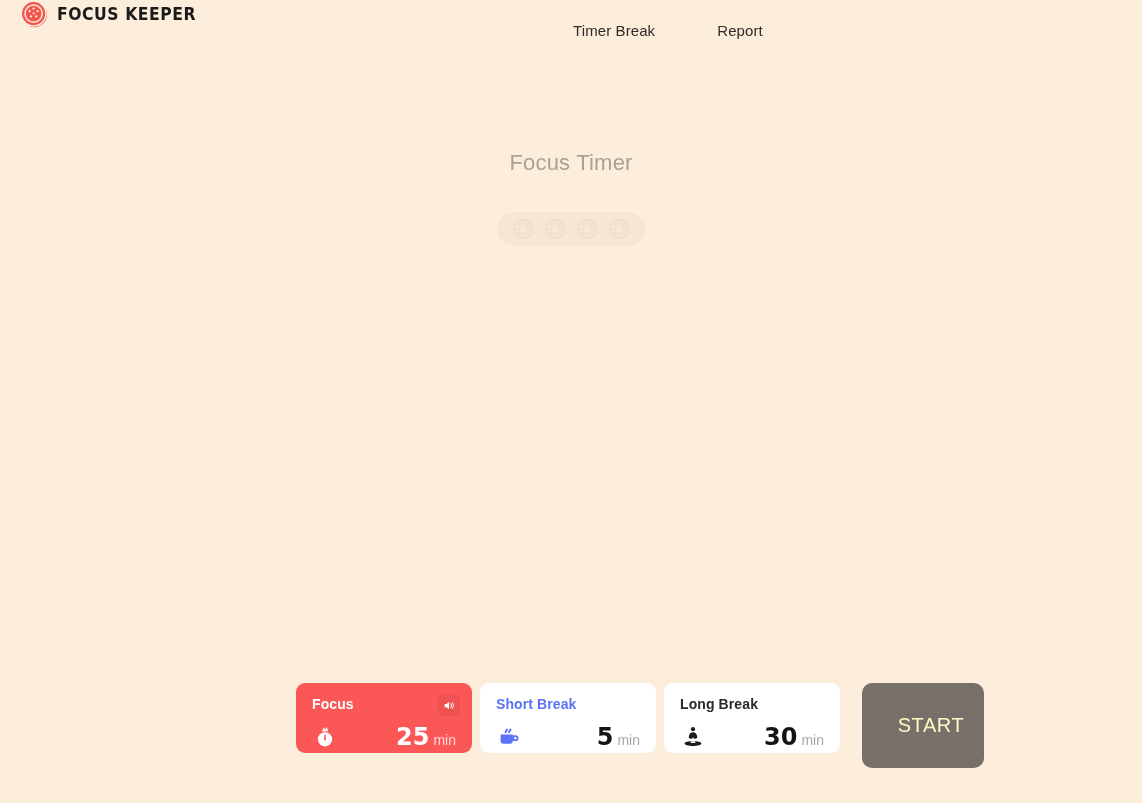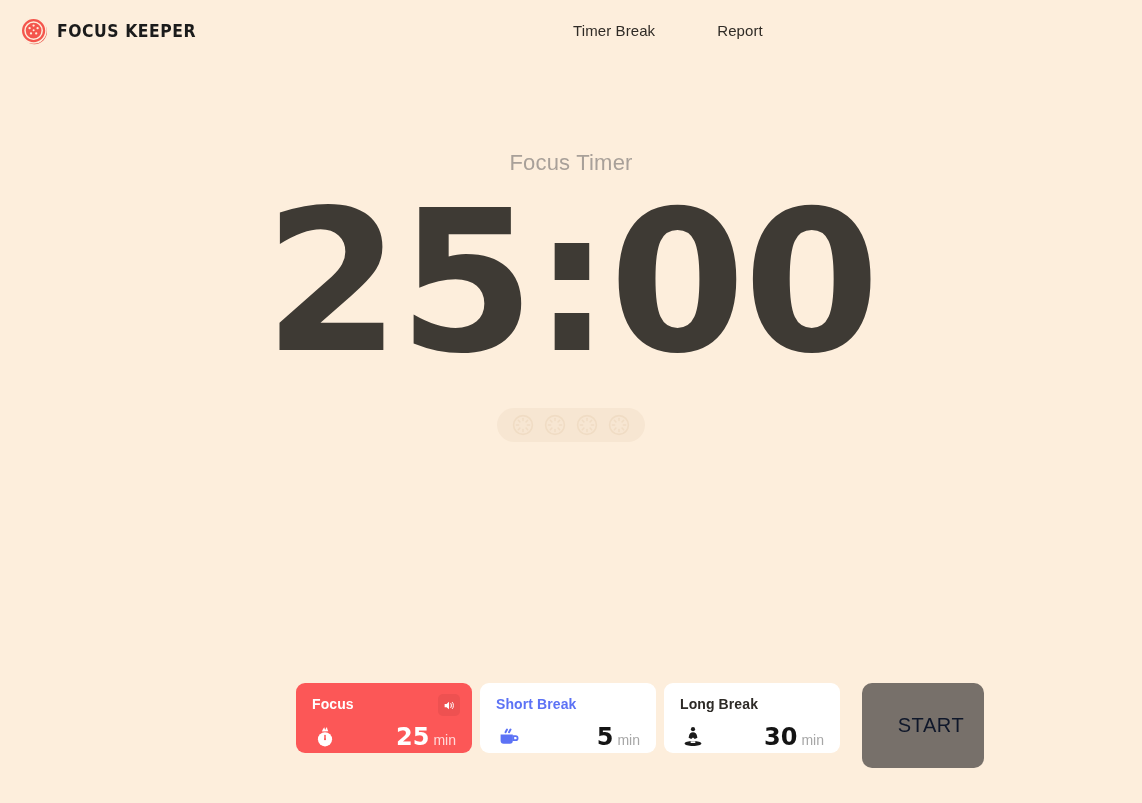--- a/index.html
+++ b/index.html
@@ -14,21 +14,21 @@
     background: #FDEEDC;
     font-family: "Liberation Sans", sans-serif;
     position: relative;
     -webkit-font-smoothing: antialiased;
   }
 
   
   .header {
     height: 62px;
     display: flex;
-    align-items: center;
+    align-items: flex-start;
     padding: 0 16px;
     position: relative;
   }
 
   .brand {
     display: flex;
     align-items: center;
     gap: 9px;
     margin-left: 4px;
   }
@@ -198,21 +198,21 @@
     align-items: center;
     justify-content: center;
     cursor: pointer;
   }
 
   .start-btn {
     width: 122px;
     height: 85px;
     border-radius: 10px;
     background: #77706A;
-    color: #0f172a;
+    color: #fef9c3;
     border: none;
     font-family: "Liberation Sans", sans-serif;
     font-size: 20px;
     letter-spacing: 0.6px;
     cursor: pointer;
     margin-left: 14px;
     padding-left: 16px;
   }
 </style>
 </head>
@@ -240,21 +240,20 @@
   </div>
 
   <nav class="nav">
     <span class="nav-item">Timer Break</span>
     <span class="nav-item">Report</span>
   </nav>
 </div>
 
 <div class="timer-area">
   <div class="timer-title">Focus Timer</div>
-  <div class="timer-digits">25:00</div>
 
   <div class="session-pill">
     <span class="session-dot">
       <svg width="24" height="24" viewBox="0 0 24 24">
         <circle cx="12" cy="12" r="9.4" fill="none" stroke="#F0DCC4" stroke-width="1.6"></circle>
         <g stroke="#F0DCC4" stroke-width="1.5" stroke-linecap="round">
           <line x1="12" y1="5.4" x2="12" y2="7.6"></line>
             <line x1="12" y1="16.4" x2="12" y2="18.6"></line>
           <line x1="5.4" y1="12" x2="7.6" y2="12"></line>
             <line x1="16.4" y1="12" x2="18.6" y2="12"></line>

